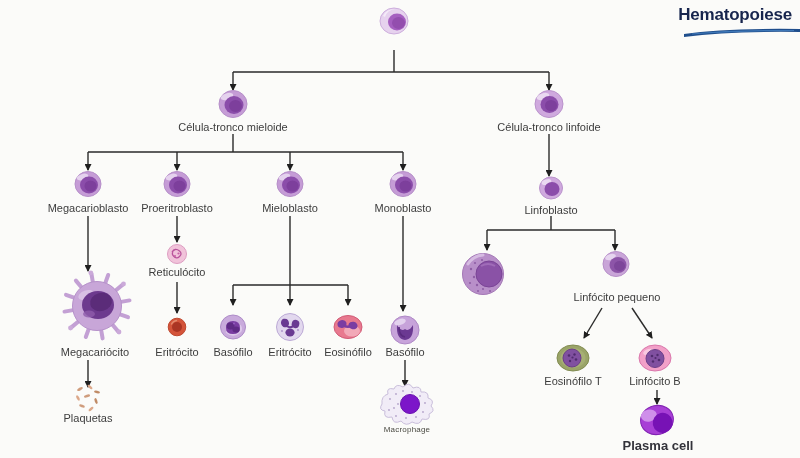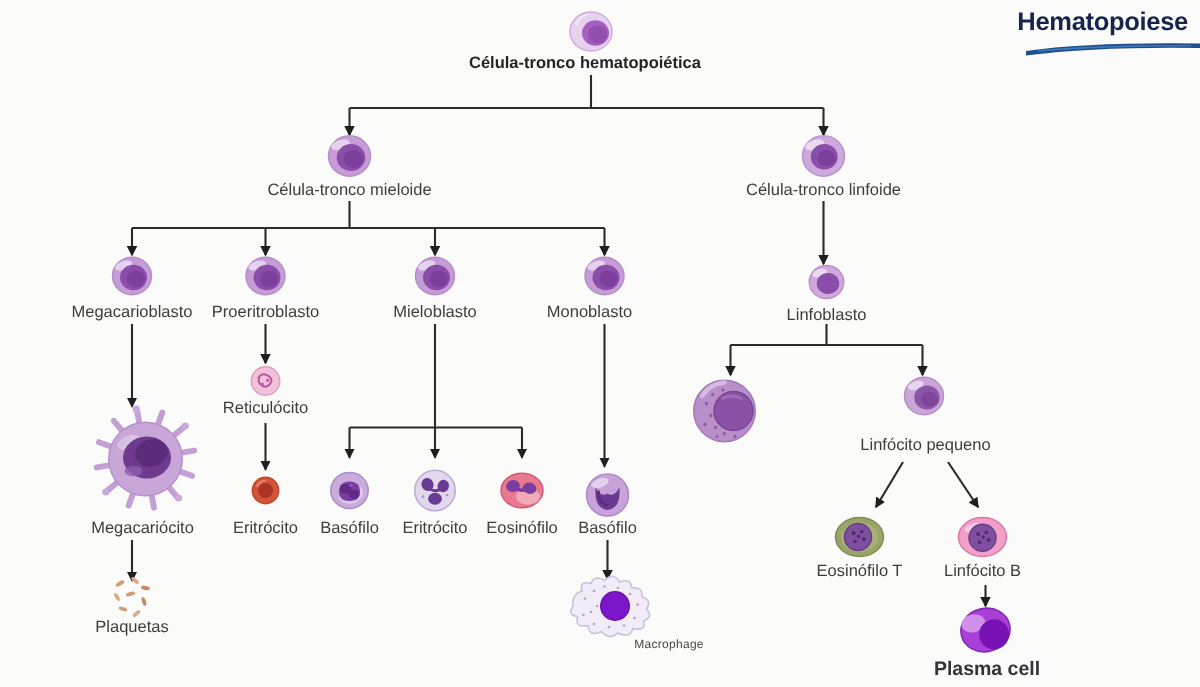--- a/index.html
+++ b/index.html
@@ -8,21 +8,21 @@
     font-family:"Liberation Sans",sans-serif;overflow:hidden;
   }
   .connectors{position:absolute;left:0;top:0;}
   .cell{position:absolute;transform:translate(-50%,-50%);line-height:0;}
   .lbl{
     position:absolute;transform:translateX(-50%);
     font-size:11px;color:#3d3d3d;text-align:center;white-space:nowrap;
   }
   .lbl.bold{font-weight:bold;color:#242424;}
   .lbl.wrap{white-space:normal;width:110px;font-size:10.5px;line-height:12.5px;}
-  .lbl.tiny{font-size:8px;color:#4a4a42;letter-spacing:0.2px;margin-left:39px;}
+  .lbl.tiny{font-size:8px;color:#4a4a42;letter-spacing:0.2px;}
   .lbl.small{font-size:13px;font-weight:bold;color:#33333b;}
   .header-title{
     position:absolute;top:5px;right:8px;font-size:17px;font-weight:bold;
     color:#17254d;letter-spacing:-0.2px;
   }
   .swoosh{position:absolute;left:684px;top:26px;}
 </style>
 </head>
 <body>
 
@@ -324,27 +324,26 @@
   <div class="cell" style="left:657px;top:420px">
     <svg width="38" height="34">
         <g transform="rotate(-12 19 17)">
           <ellipse cx="19" cy="17" rx="16.5" ry="14.5" fill="#a83fd6" stroke="#8224b3"></ellipse>
           <ellipse cx="12" cy="11" rx="8" ry="6" fill="#cf8fea"></ellipse>
           <circle cx="24" cy="21" r="10" fill="#7712b5"></circle>
         </g>
       </svg>
   </div>
 
-  <div class="lbl bold" style="left:390px;top:36px">Célula-tronco hematopoiética</div>
   <div class="lbl" style="left:233px;top:121px">Célula-tronco mieloide</div>
   <div class="lbl" style="left:549px;top:121px">Célula-tronco linfoide</div>
   <div class="lbl" style="left:88px;top:202px">Megacarioblasto</div>
   <div class="lbl" style="left:177px;top:202px">Proeritroblasto</div>
   <div class="lbl" style="left:290px;top:202px">Mieloblasto</div>
-  <div class="lbl" style="left:393px;top:202px">Monoblasto</div>
+  <div class="lbl" style="left:403px;top:202px">Monoblasto</div>
   <div class="lbl" style="left:551px;top:204px">Linfoblasto</div>
   <div class="lbl" style="left:177px;top:266px">Reticulócito</div>
   <div class="lbl" style="left:95px;top:346px">Megacariócito</div>
   <div class="lbl" style="left:88px;top:412px">Plaquetas</div>
   <div class="lbl" style="left:177px;top:346px">Eritrócito</div>
   <div class="lbl" style="left:233px;top:346px">Basófilo</div>
   <div class="lbl" style="left:290px;top:346px">Eritrócito</div>
   <div class="lbl" style="left:348px;top:346px">Eosinófilo</div>
   <div class="lbl" style="left:405px;top:346px">Basófilo</div>
   <div class="lbl tiny" style="left:407px;top:425px">Macrophage</div>

